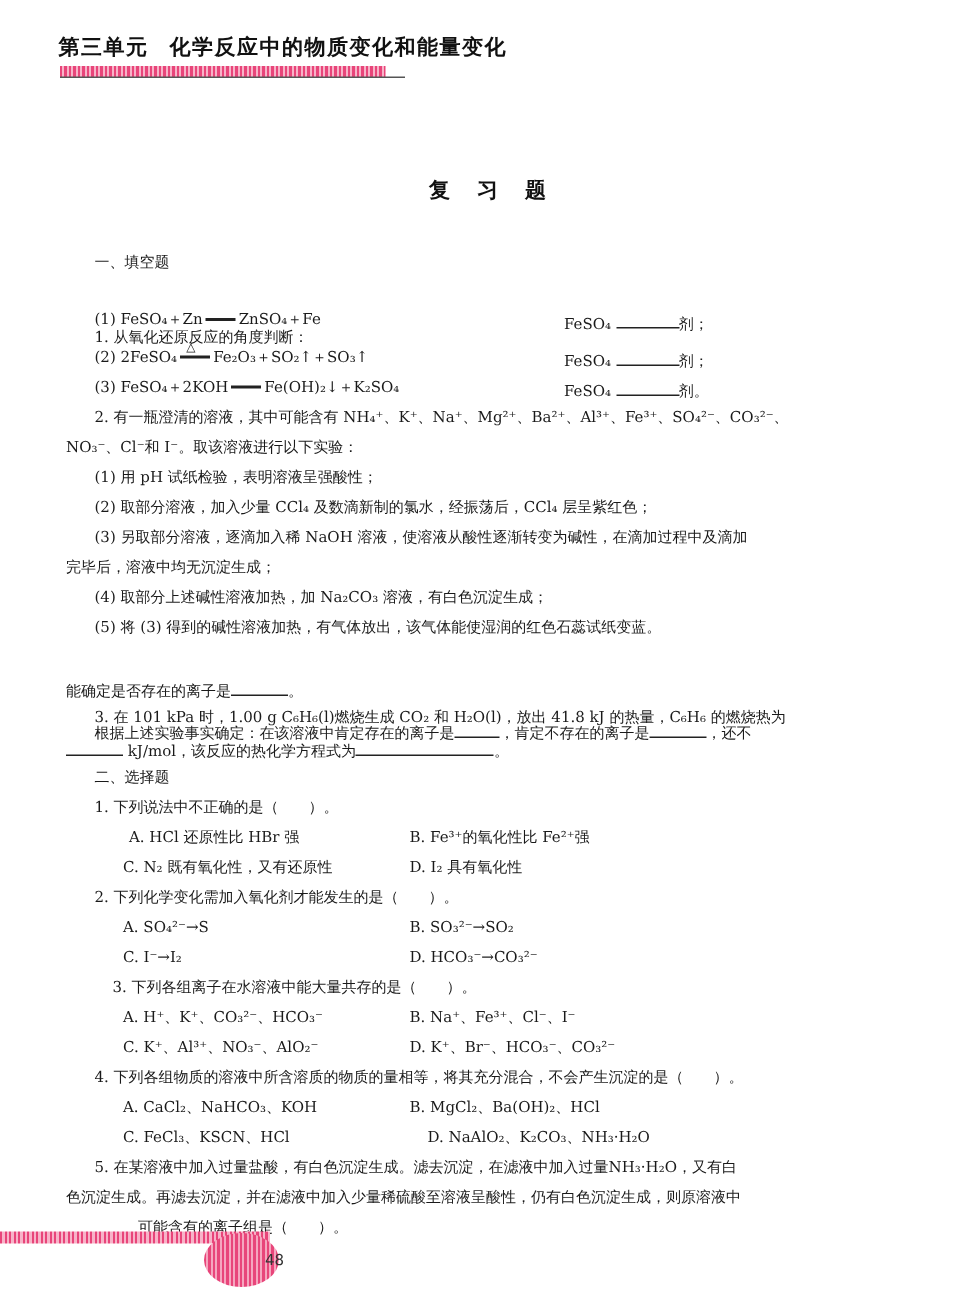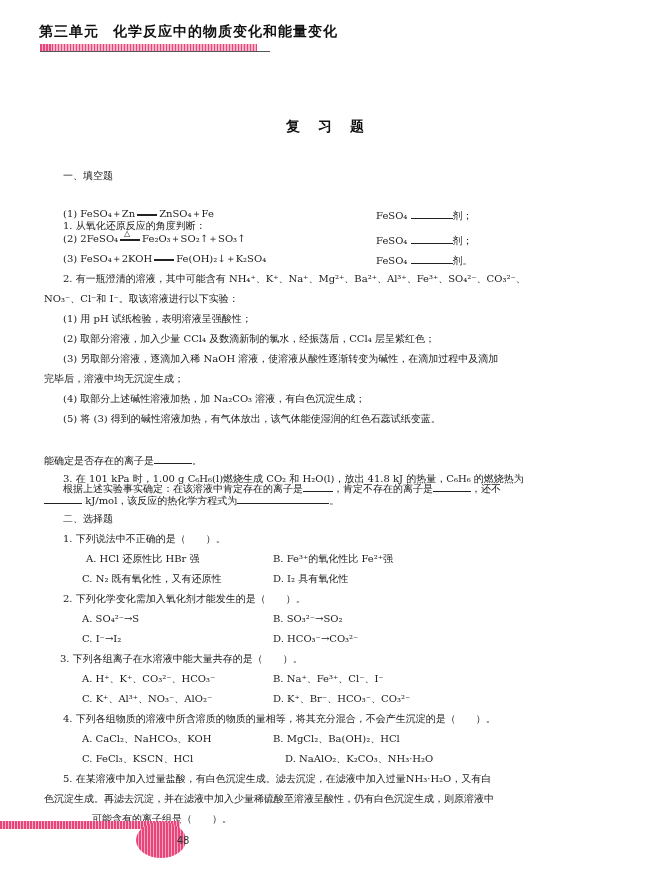--- a/index.html
+++ b/index.html
@@ -110,21 +110,21 @@
 <div class="line" style="left:273px;top:552px;">B. Fe³⁺的氧化性比 Fe²⁺强</div>
 <div class="line" style="left:82px;top:572px;">C. N₂ 既有氧化性，又有还原性</div>
 <div class="line" style="left:273px;top:572px;">D. I₂ 具有氧化性</div>
 
 <div class="line" style="left:63px;top:592px;">2. 下列化学变化需加入氧化剂才能发生的是（　　）。</div>
 <div class="line" style="left:82px;top:612px;">A. SO₄²⁻→S</div>
 <div class="line" style="left:273px;top:612px;">B. SO₃²⁻→SO₂</div>
 <div class="line" style="left:82px;top:632px;">C. I⁻→I₂</div>
 <div class="line" style="left:273px;top:632px;">D. HCO₃⁻→CO₃²⁻</div>
 
-<div class="line" style="left:60px;top:652px;">3. 下列各组离子在水溶液中能大量共存的是（　　）。</div>
+<div class="line" style="left:75px;top:652px;">3. 下列各组离子在水溶液中能大量共存的是（　　）。</div>
 <div class="line" style="left:82px;top:672px;">A. H⁺、K⁺、CO₃²⁻、HCO₃⁻</div>
 <div class="line" style="left:273px;top:672px;">B. Na⁺、Fe³⁺、Cl⁻、I⁻</div>
 <div class="line" style="left:82px;top:692px;">C. K⁺、Al³⁺、NO₃⁻、AlO₂⁻</div>
 <div class="line" style="left:273px;top:692px;">D. K⁺、Br⁻、HCO₃⁻、CO₃²⁻</div>
 
 <div class="line" style="left:63px;top:712px;">4. 下列各组物质的溶液中所含溶质的物质的量相等，将其充分混合，不会产生沉淀的是（　　）。</div>
 <div class="line" style="left:82px;top:732px;text-align:center;">A. CaCl₂、NaHCO₃、KOH</div>
 <div class="line" style="left:273px;top:732px;">B. MgCl₂、Ba(OH)₂、HCl</div>
 <div class="line" style="left:82px;top:752px;">C. FeCl₃、KSCN、HCl</div>
 <div class="line" style="left:273px;top:752px;margin-left:12px;">D. NaAlO₂、K₂CO₃、NH₃·H₂O</div>

